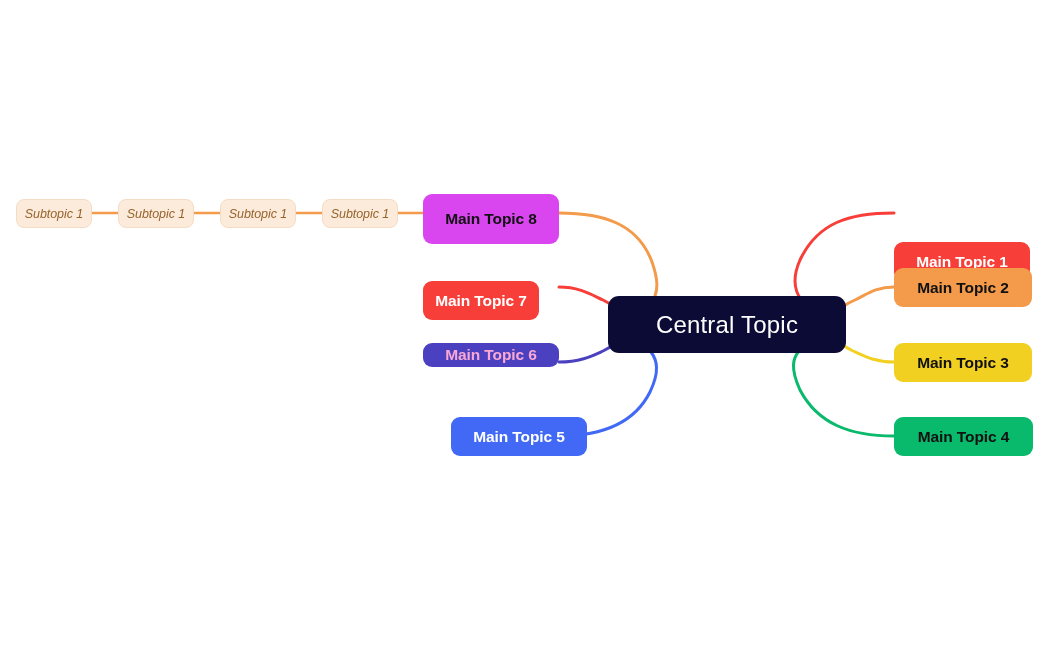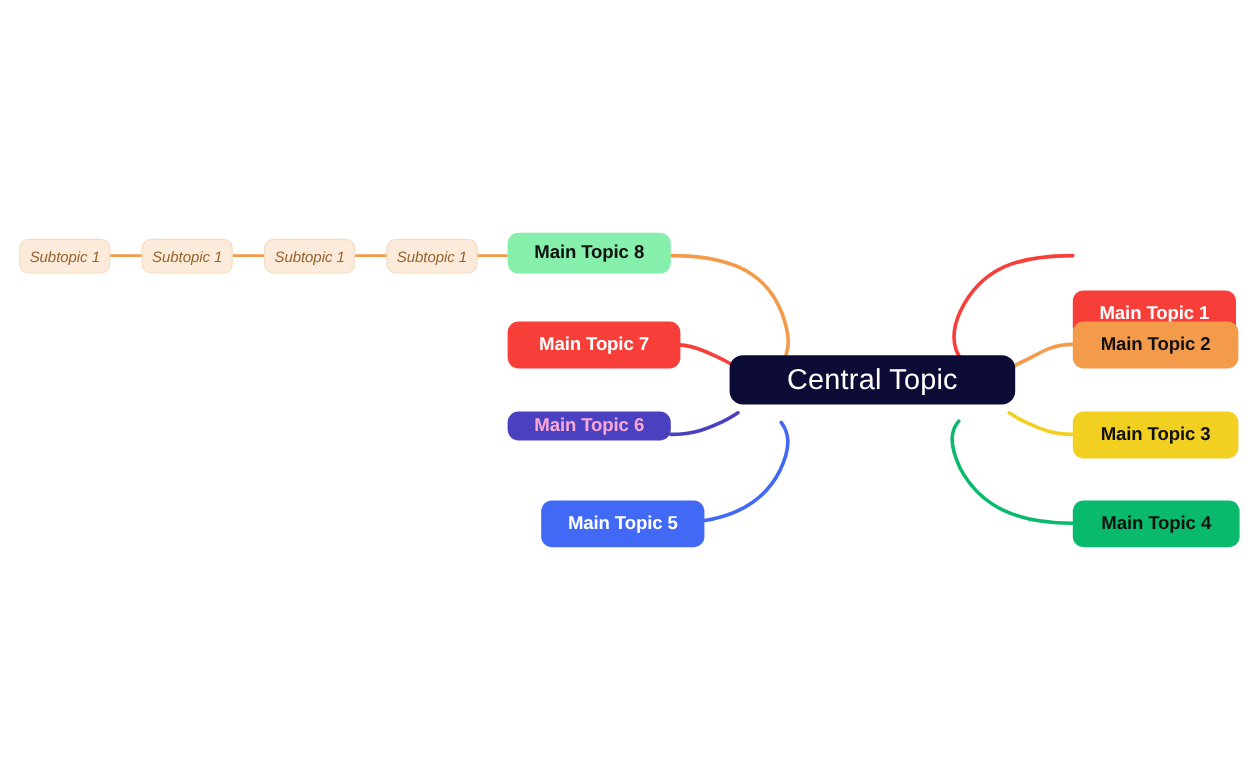--- a/index.html
+++ b/index.html
@@ -83,27 +83,27 @@
     </div>
     <div class="node" style="left: 894px; top: 417px; width: 139px; height: 39px; background: rgb(9, 185, 108); color: rgb(17, 17, 17);">
       <span>Main Topic 4</span>
     </div>
     <div class="node" style="left: 423px; top: 417px; width: 136px; height: 39px; background: rgb(65, 105, 245); color: rgb(255, 255, 255); margin-left: 28px;">
       <span>Main Topic 5</span>
     </div>
     <div class="node" style="left: 423px; top: 343px; width: 136px; height: 24px; background: rgb(75, 64, 192); color: #f9a8d4;">
       <span>Main Topic 6</span>
     </div>
-    <div class="node" style="left: 423px; top: 268px; width: 144px; height: 39px; background: rgb(247, 62, 57); color: rgb(255, 255, 255);">
+    <div class="node" style="left: 423px; top: 281px; width: 116px; height: 39px; background: rgb(247, 62, 57); color: rgb(255, 255, 255);">
       <span>Main Topic 7</span>
     </div>
-    <div class="node" style="left: 423px; top: 194px; width: 136px; height: 34px; background: #86efac; color: rgb(17, 17, 17);">
+    <div class="node" style="left: 423px; top: 194px; width: 136px; height: 50px; background: #d946ef; color: rgb(17, 17, 17);">
       <span>Main Topic 8</span>
     </div>
-    <div class="node central" style="left: 608px; top: 296px; width: 238px; height: 41px; background: rgb(11, 11, 54); color: rgb(255, 255, 255);">
+    <div class="node central" style="left: 608px; top: 296px; width: 238px; height: 57px; background: rgb(11, 11, 54); color: rgb(255, 255, 255);">
       <span>Central Topic</span>
     </div>
     <div class="node sub" style="left: 16px; top: 199px; width: 76px; height: 29px; background: rgb(252, 234, 218); color: rgb(150, 100, 45); border: 1px solid rgb(246, 220, 196);">
       <span>Subtopic 1</span>
     </div>
     <div class="node sub" style="left: 118px; top: 199px; width: 76px; height: 29px; background: rgb(252, 234, 218); color: rgb(150, 100, 45); border: 1px solid rgb(246, 220, 196);">
       <span>Subtopic 1</span>
     </div>
     <div class="node sub" style="left: 220px; top: 199px; width: 76px; height: 29px; background: rgb(252, 234, 218); color: rgb(150, 100, 45); border: 1px solid rgb(246, 220, 196);">
       <span>Subtopic 1</span>

